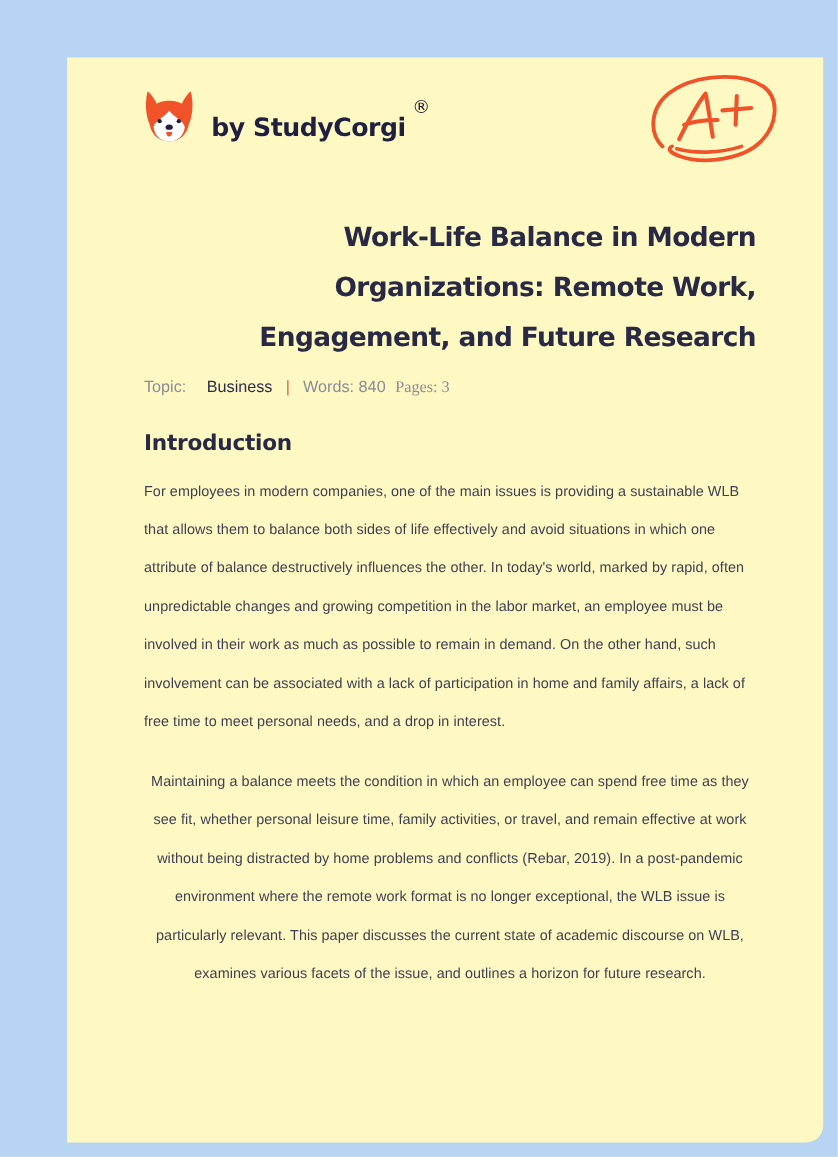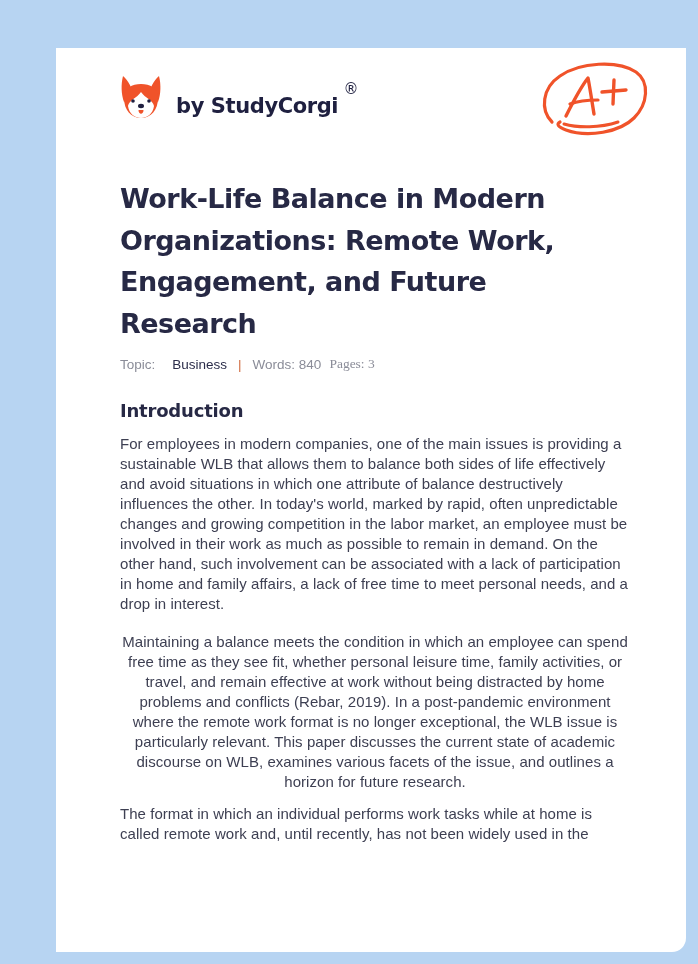--- a/index.html
+++ b/index.html
@@ -13,21 +13,21 @@
       position: relative;
       overflow: hidden;
       font-family: "Liberation Sans", sans-serif;
     }
     .page {
       position: absolute;
       left: 56px;
       top: 48px;
       width: 630px;
       height: 904px;
-      background: #ffffff;
+      background: #fef9c3;
       border-radius: 0 0 14px 0;
       overflow: hidden;
     }
     .header {
       position: absolute;
       left: 0;
       top: 0;
       width: 630px;
       height: 110px;
     }
@@ -71,24 +71,25 @@
     .content {
       position: absolute;
       left: 64px;
       top: 130px;
       width: 510px;
     }
     .title {
       margin: 0;
       font-family: "DejaVu Sans", sans-serif;
       font-weight: bold;
-      font-size: 27px;
+      font-size: 22px;
       line-height: 41.5px;
       color: #272945;
       letter-spacing: -0.5px;
+      text-align: right;
     }
     .meta {
       margin-top: 10px;
       font-size: 13.5px;
       color: #8a8c98;
       display: flex;
       align-items: center;
       height: 20px;
       text-align: right;
     }
@@ -115,22 +116,22 @@
     .h-intro {
       margin-top: 24px;
       line-height: 26px;
     }
     .h-remote {
       margin-top: 18px;
       line-height: 26px;
     }
     .para {
       margin: 0;
-      font-size: 15px;
-      line-height: 20px;
+      font-size: 12px;
+      line-height: 32px;
       color: #3d3f52;
       letter-spacing: 0.05px;
     }
     .p1 { margin-top: 10px; }
     .p2 { margin-top: 18px; text-align: center; }
     .p3 { margin-top: 12px; }
   </style>
 </head>
 <body>
 
@@ -180,16 +181,15 @@
       <span class="topic-value">Business</span>
       <span class="sep">|</span>
       <span>Words: 840</span>
       <span class="pages">Pages: 3</span>
     </div>
 
     <h2 class="section-heading h-intro">Introduction</h2>
     <p class="para p1">For employees in modern companies, one of the main issues is providing a sustainable WLB that allows them to balance both sides of life effectively and avoid situations in which one attribute of balance destructively influences the other. In today's world, marked by rapid, often unpredictable changes and growing competition in the labor market, an employee must be involved in their work as much as possible to remain in demand. On the other hand, such involvement can be associated with a lack of participation in home and family affairs, a lack of free time to meet personal needs, and a drop in interest.</p>
     <p class="para p2">Maintaining a balance meets the condition in which an employee can spend free time as they see fit, whether personal leisure time, family activities, or travel, and remain effective at work without being distracted by home problems and conflicts (Rebar, 2019). In a post-pandemic environment where the remote work format is no longer exceptional, the WLB issue is particularly relevant. This paper discusses the current state of academic discourse on WLB, examines various facets of the issue, and outlines a horizon for future research.</p>
 
-    <p class="para p3">The format in which an individual performs work tasks while at home is called remote work and, until recently, has not been widely used in the</p>
   </div>
 
 </div>
 
 </body></html>

